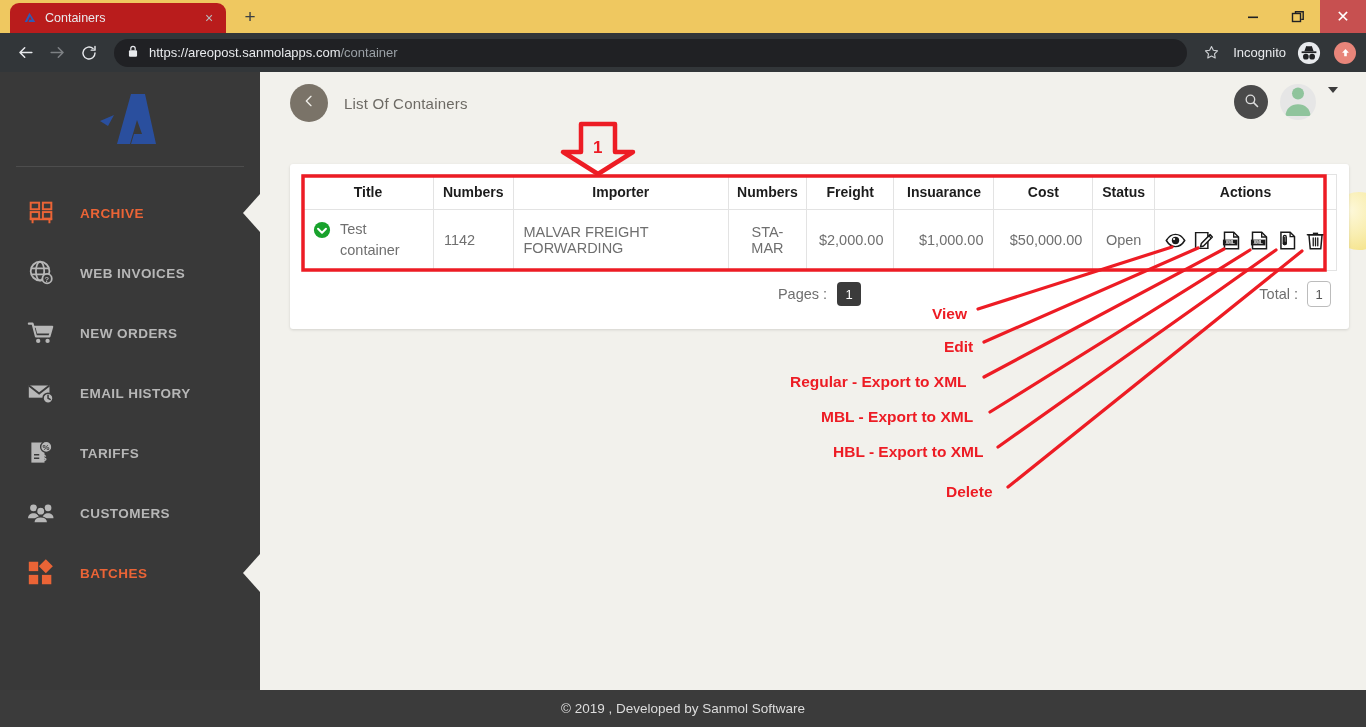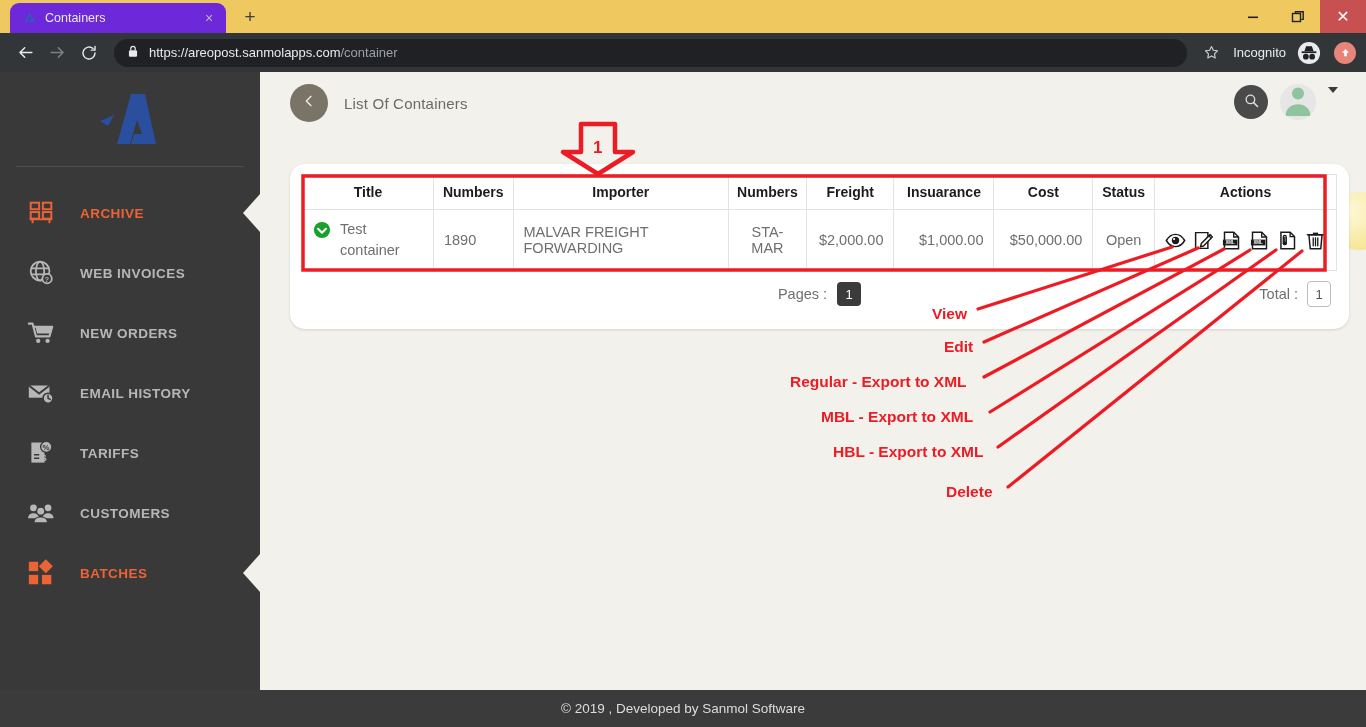--- a/index.html
+++ b/index.html
@@ -12,21 +12,21 @@
 
   
   .browser-titlebar {
     position: absolute; top: 0; left: 0; width: 1366px; height: 33px;
     background: #efc860;
     display: flex; align-items: flex-end;
   }
   .tab-strip { display: flex; align-items: flex-end; height: 33px; padding-left: 10px; }
   .tab {
     display: flex; align-items: center; gap: 8px;
-    background: #6d28d9; color: #e8eaed;
+    background: #b91c1c; color: #e8eaed;
     height: 30px; width: 216px; padding: 0 8px 0 12px;
     border-radius: 9px 9px 0 0;
     font-size: 12.5px;
   }
   .tab-favicon {
     width: 15px; height: 15px; flex: 0 0 15px;
     display: flex; align-items: center; justify-content: center;
   }
   .tab-title { flex: 1; white-space: nowrap; overflow: hidden; text-overflow: ellipsis; }
   .tab-close {
@@ -138,21 +138,21 @@
   
   .blob {
     position: absolute; right: -22px; top: 120px;
     width: 58px; height: 58px; border-radius: 50%;
     background: radial-gradient(circle at 35% 32%, #fdf8d9 0%, #f9eeb1 45%, #f3dd77 100%);
   }
 
   
   .card {
     position: absolute; left: 30px; top: 92px; width: 1059px;
-    background: #fff; border-radius: 15px;
+    background: #fff; border-radius: 3px;
     box-shadow: 0 1px 3px rgba(0,0,0,.13);
     padding: 10px 12px 12px 12px;
   }
 
   table.grid { width: 100%; border-collapse: collapse; }
   table.grid th {
     border: 1px solid #e3e3e3; background: #fff;
     font-size: 14px; font-weight: bold; color: #1c1c1c;
     padding: 9px 8px; text-align: center; white-space: nowrap;
   }
@@ -458,21 +458,21 @@
               <div class="title-cell">
                 <span class="status-dot">
                   <svg width="18" height="18" viewBox="0 0 20 20">
                     <circle cx="10" cy="10" r="9" fill="#18a22c"></circle>
                     <path d="M5.6 8.6 L10 13 l4.4-4.4" fill="none" stroke="#fff" stroke-width="2.2" stroke-linecap="round" stroke-linejoin="round"></path>
                   </svg>
                 </span>
                 <span class="title-text">Test container</span>
               </div>
             </td>
-            <td class="c-num">1890</td>
+            <td class="c-num">1142</td>
             <td class="c-imp">MALVAR FREIGHT FORWARDING</td>
             <td class="c-exp">STA-MAR</td>
             <td class="c-money">$2,000.00</td>
             <td class="c-ins">$1,000.00</td>
             <td class="c-cost">$50,000.00</td>
             <td class="c-stat">Open</td>
             <td class="c-act">
               <div class="actions-row">
 
                 <span class="act-ico">

